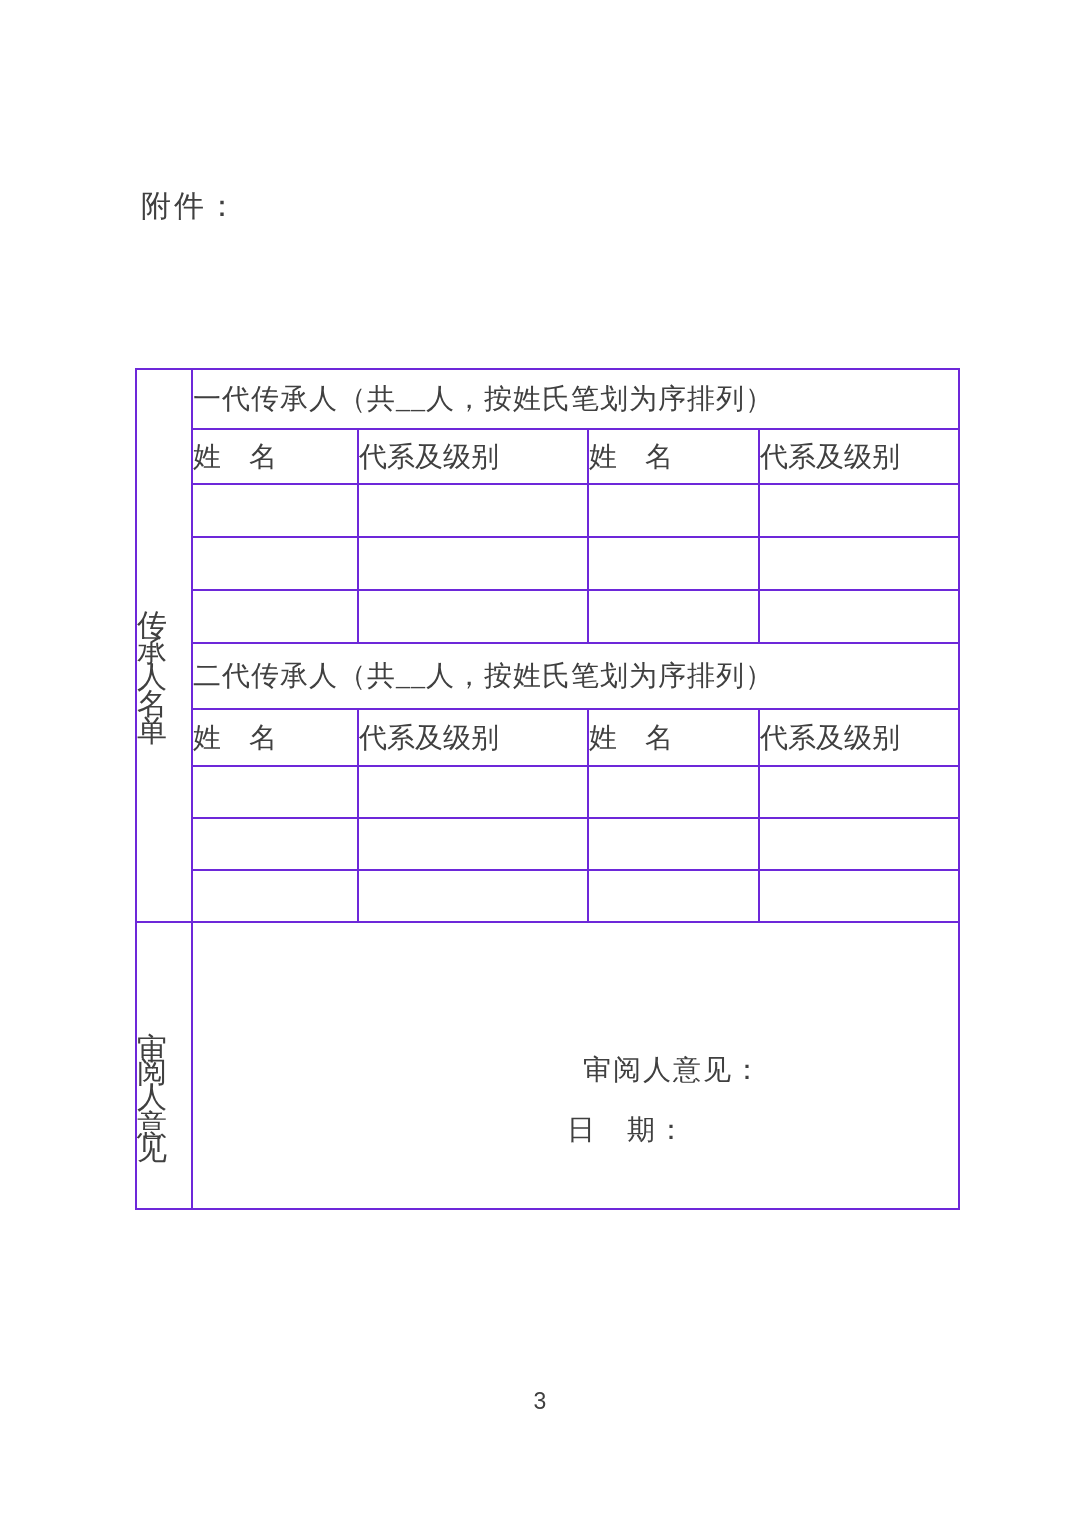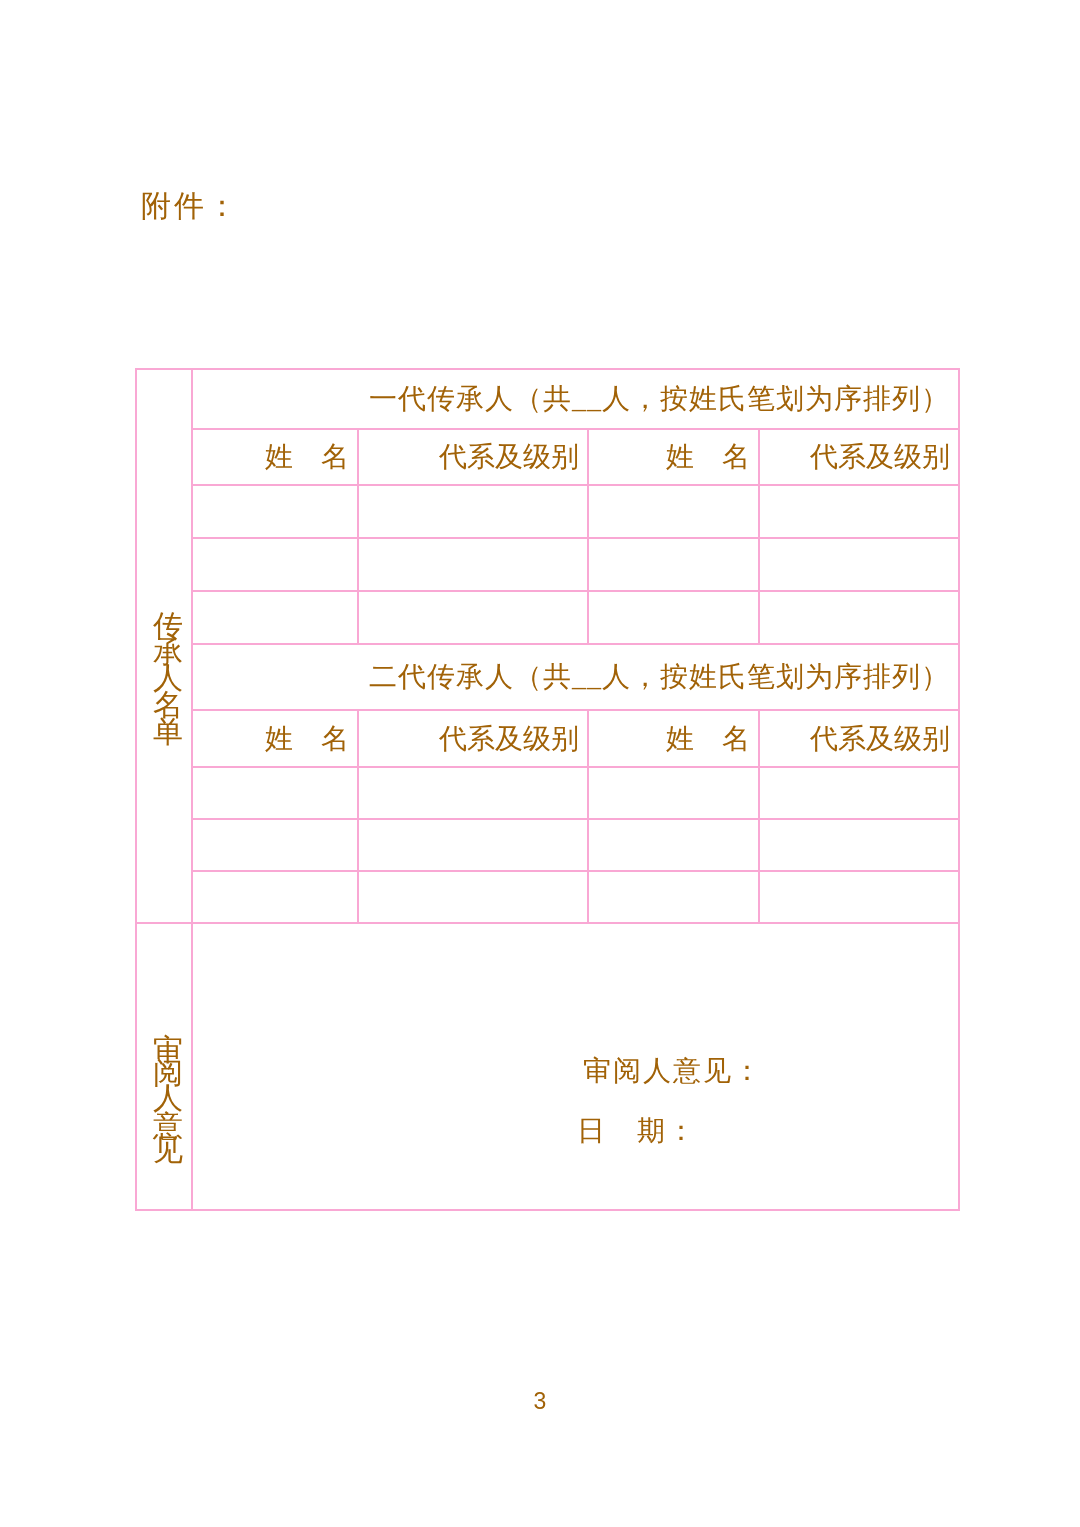--- a/index.html
+++ b/index.html
@@ -2,61 +2,61 @@
 <html><head>
 <meta charset="utf-8">
 <style>
   html,body { margin:0; padding:0; background:#e9e9e9; }
   .page {
     position:relative;
     width:1080px; height:1527px;
     margin:0 auto;
     background:#ffffff;
     font-family:"Liberation Serif","DejaVu Serif",serif;
-    color:#a16207;
+    color:#404040;
     overflow:hidden;
   }
   .attachment {
     position:absolute; left:141px; top:186px;
     font-size:30px; letter-spacing:3px;
   }
   .doc-title {
     position:absolute; left:0; top:294px; width:100%;
     margin:0; text-align:center;
     font-size:33px; font-weight:700; letter-spacing:1px;
     font-family:"Liberation Sans","DejaVu Sans",sans-serif;
   }
   table.form {
     position:absolute; left:135px; top:368px;
     width:823px;
     border-collapse:collapse; table-layout:fixed;
     border:2px solid #474747;
   }
   table.form td {
-    border:2px solid #f9a8d4;
-    padding:8px;
+    border:2px solid #6d28d9;
+    padding:0;
     font-size:28px;
-    text-align:right;
+    text-align:left;
     vertical-align:middle;
     overflow:hidden;
   }
   .sec-hdr { letter-spacing:1px; }
   td.side { background:#ffffff; }
   .vtext {
     display:inline-block;
     writing-mode:vertical-rl;
     text-orientation:upright;
     font-size:30px;
     letter-spacing:26px;
     line-height:1;
     margin-bottom:-20px;
   }
   td.opinion-cell { position:relative; text-align:left; }
   .sig-label { position:absolute; left:390px; top:128px; font-size:28px; letter-spacing:2px; }
-  .date-label { position:absolute; left:384px; top:188px; font-size:28px; letter-spacing:2px; }
+  .date-label { position:absolute; left:374px; top:188px; font-size:28px; letter-spacing:2px; }
   .page-num {
     position:absolute; left:0; top:1388px; width:100%;
     text-align:center; font-size:23px;
     font-family:"Liberation Sans","DejaVu Sans",sans-serif;
   }
 </style>
 </head>
 <body>
 
 <div class="page">

